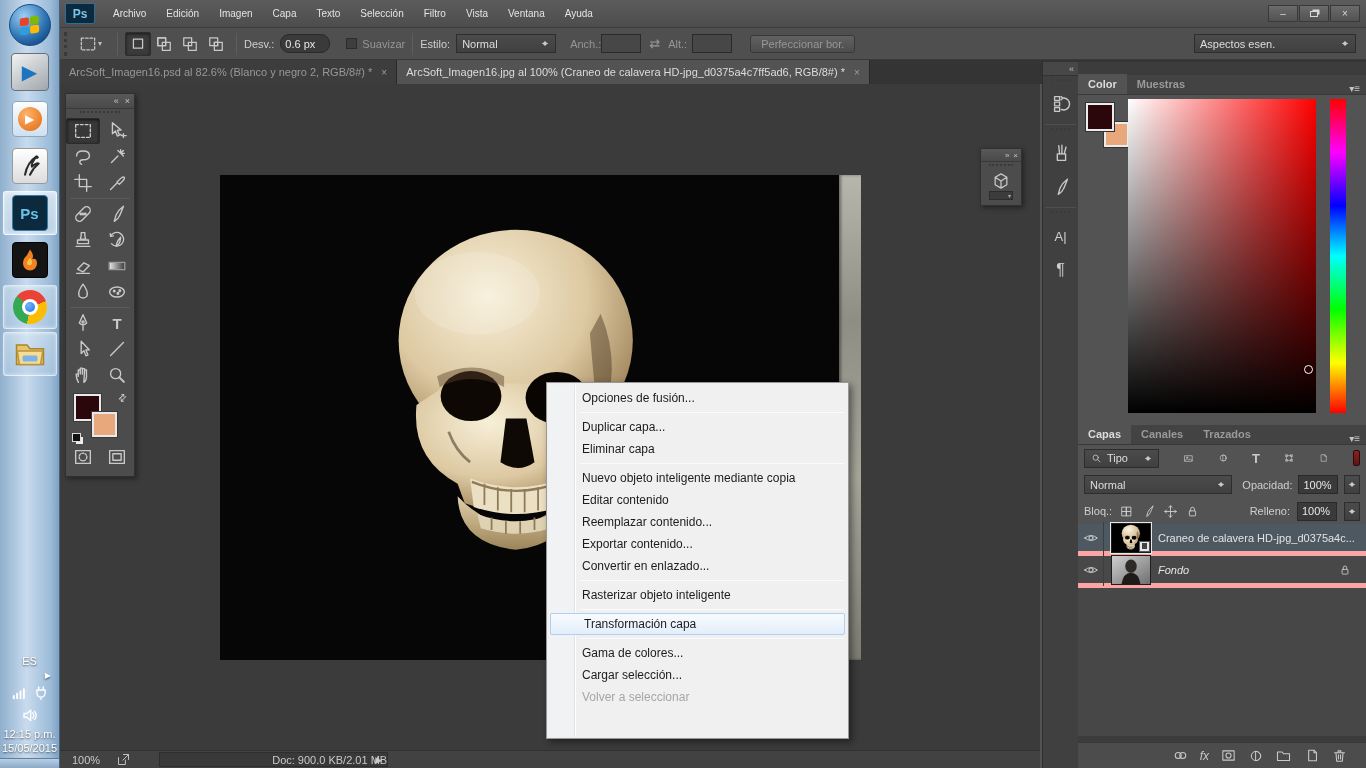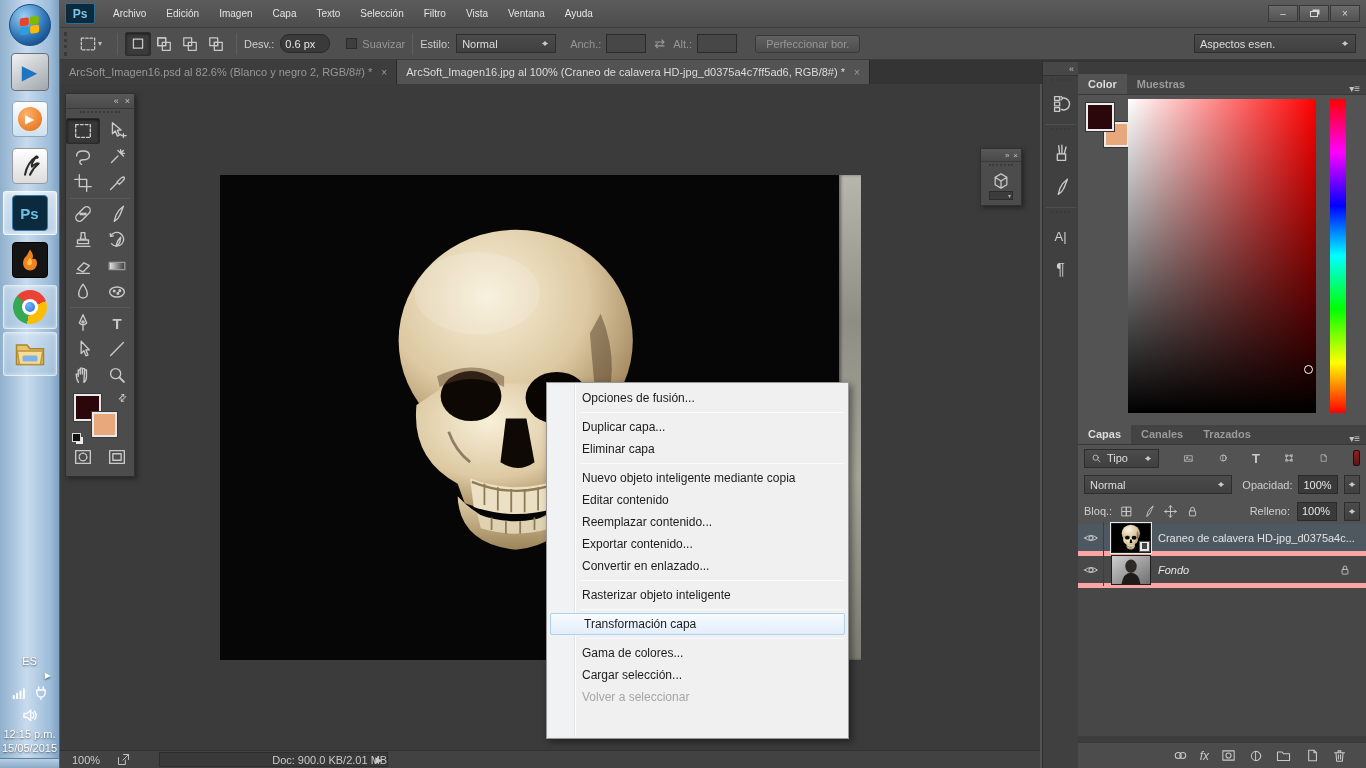--- a/index.html
+++ b/index.html
@@ -496,21 +496,21 @@
       <div style="width:16px;"></div>
       <span class="chk"></span>
       <span class="dim">Suavizar</span>
       <div class="vsep"></div>
       <span style="margin-right:6px;">Estilo:</span>
       <div class="pssel" style="width:100px;">
         <span>Normal</span>
           <span class="spin"></span>
       </div>
       <div style="width:14px;"></div>
-      <span class="dim" style="margin-right:5px;">Anch.:</span>
+      <span class="dim" style="">Anch.:</span>
       <div class="psinput dis" style="width:40px;"></div>
       <span style="color:#9a9a9a;font-size:13px;margin:0 8px;">⇄</span>
       <span class="dim" style="margin-right:5px;">Alt.:</span>
       <div class="psinput dis" style="width:40px;"></div>
       <div style="width:18px;"></div>
       <button class="psbtn">Perfeccionar bor.</button>
       <div class="pssel" style="width:162px;margin-left:auto;margin-right:10px;">
         <span>Aspectos esen.</span>
           <span class="spin"></span>
       </div>

